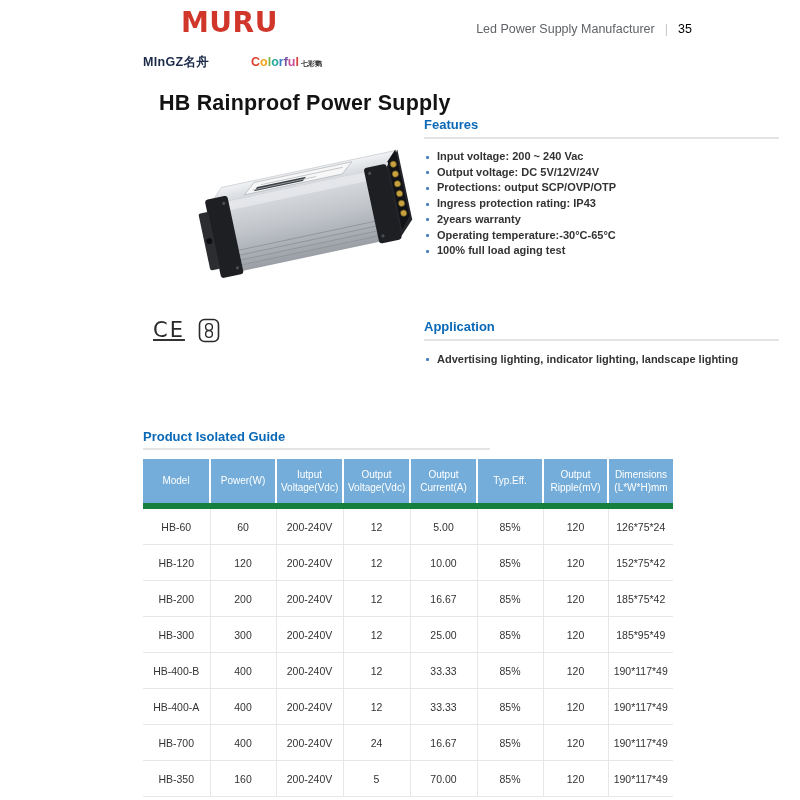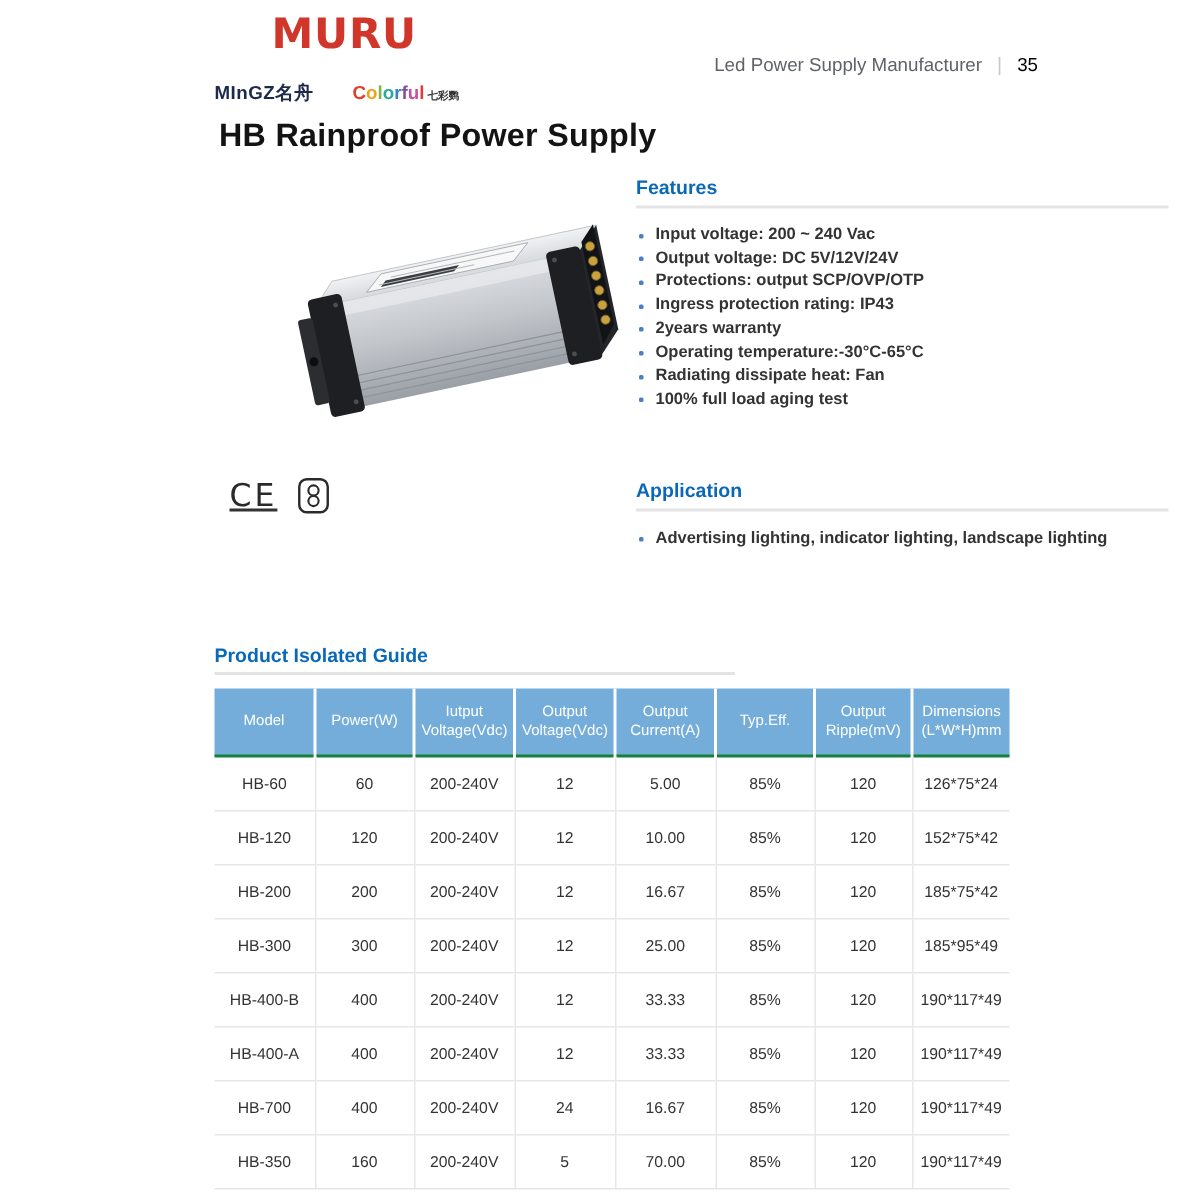--- a/index.html
+++ b/index.html
@@ -2,27 +2,27 @@
 <html><head>
 <meta charset="utf-8">
 <style>
   html,body { margin:0; padding:0; background:#ffffff; }
   body { width:800px; height:800px; position:relative; overflow:hidden;
          font-family:"Liberation Sans", sans-serif; color:#333; }
 
   
   .logo { position:absolute; left:181px; top:6px; font-size:28px; font-weight:800;
           color:#d0372a; letter-spacing:0.5px; font-family:"DejaVu Sans", sans-serif; }
-  .header-right { position:absolute; right:108px; top:35px; font-size:12.5px; color:#5f6368;
+  .header-right { position:absolute; right:108px; top:21px; font-size:12.5px; color:#5f6368;
                   display:flex; align-items:center; gap:10px; }
   .header-right .divider { color:#c9c9c9; font-size:13px; }
   .header-right .pagenum { color:#000000; }
 
   
-  .brand-row { position:absolute; left:143px; top:54px; display:flex; gap:26px; align-items:baseline; }
+  .brand-row { position:absolute; left:143px; top:54px; display:flex; gap:42px; align-items:baseline; }
   .mingz { font-size:12.5px; font-weight:700; color:#1d2b4a; letter-spacing:0.3px; }
   .colorful { font-size:12.5px; font-weight:700; letter-spacing:0; }
   .colorful-suffix { font-size:7px; color:#333; margin-left:2px; font-weight:700; }
 
   
   .page-title { position:absolute; left:142px; top:74px; font-size:21.5px; font-weight:700;
                 color:#131313; letter-spacing:0.2px; }
 
   
   .product { position:absolute; left:166px; top:126px; width:258px; height:182px; }
@@ -50,21 +50,21 @@
 
   table.spec { position:absolute; left:143px; top:459px; width:530px; border-collapse:collapse;
                table-layout:fixed; }
   table.spec th { background:#74add9; color:#ffffff; font-size:10px; font-weight:400;
                   height:44px; text-align:center; vertical-align:middle; padding:0 4px;
                   line-height:1.35; border-right:2px solid #ffffff; }
   table.spec th:last-child { border-right:none;margin-left:46px; }
   table.spec td { height:35px; font-size:10.5px; color:#333; text-align:center; vertical-align:middle;
                   border-bottom:1px solid #e7e7e7; border-right:1px solid #e7e7e7; padding:0 2px; }
   table.spec td:last-child { border-right:none; }
-  table.spec tbody tr:first-child td { border-top:2px solid #15803d; }
+  table.spec tbody tr:first-child td { border-top:6px solid #15803d; }
   table.spec col.c1{width:67px} table.spec col.c2{width:66px} table.spec col.c3{width:67px}
   table.spec col.c4{width:67px} table.spec col.c5{width:67px} table.spec col.c6{width:66px}
   table.spec col.c7{width:65px} table.spec col.c8{width:65px}
 </style>
 </head>
 <body>
 
 <div class="logo">MURU</div>
 <div class="header-right">
   <span>Led Power Supply Manufacturer</span>
@@ -72,21 +72,21 @@
   <span class="pagenum">35</span>
 </div>
 
 <div class="brand-row">
   <span class="mingz">MInGZ名舟</span>
   <span class="colorful">
     <span><span style="color: rgb(224, 64, 47);">C</span><span style="color: rgb(242, 161, 28);">o</span><span style="color: rgb(122, 182, 72);">l</span><span style="color: rgb(42, 168, 155);">o</span><span style="color: rgb(58, 126, 198);">r</span><span style="color: rgb(122, 82, 160);">f</span><span style="color: rgb(201, 79, 154);">u</span><span style="color: rgb(216, 64, 58);">l</span></span><span class="colorful-suffix">七彩鹦</span>
   </span>
 </div>
 
-<h1 class="page-title" style="margin:4px;">HB Rainproof Power Supply</h1>
+<h1 class="page-title" style="margin:17px;">HB Rainproof Power Supply</h1>
 
 <svg class="product" viewBox="0 0 258 182" aria-hidden="true">
   <defs>
     <linearGradient id="gFront" x1="0" y1="0" x2="0" y2="1">
       <stop offset="0" stop-color="#dadde1"></stop>
         <stop offset="0.45" stop-color="#c2c6cb"></stop>
       <stop offset="1" stop-color="#9a9fa6"></stop>
     </linearGradient>
     <linearGradient id="gTop" x1="0" y1="0" x2="0" y2="1">
       <stop offset="0" stop-color="#f0f2f4"></stop>
@@ -144,21 +144,20 @@
 <div class="section features">
   <div class="section-heading">Features</div>
   <div class="rule"></div>
   <ul class="bullets">
       <li>Input voltage: 200 ~ 240 Vac</li>
       <li>Output voltage: DC 5V/12V/24V</li>
       <li>Protections: output SCP/OVP/OTP</li>
       <li>Ingress protection rating: IP43</li>
       <li>2years warranty</li>
       <li>Operating temperature:-30°C-65°C</li>
-      <li>Radiating dissipate heat: Fan</li>
       <li>100% full load aging test</li>
     </ul>
 </div>
 
 <div class="section application">
   <div class="section-heading">Application</div>
   <div class="rule"></div>
   <ul class="bullets">
       <li>Advertising lighting, indicator lighting, landscape lighting</li>
     </ul>

